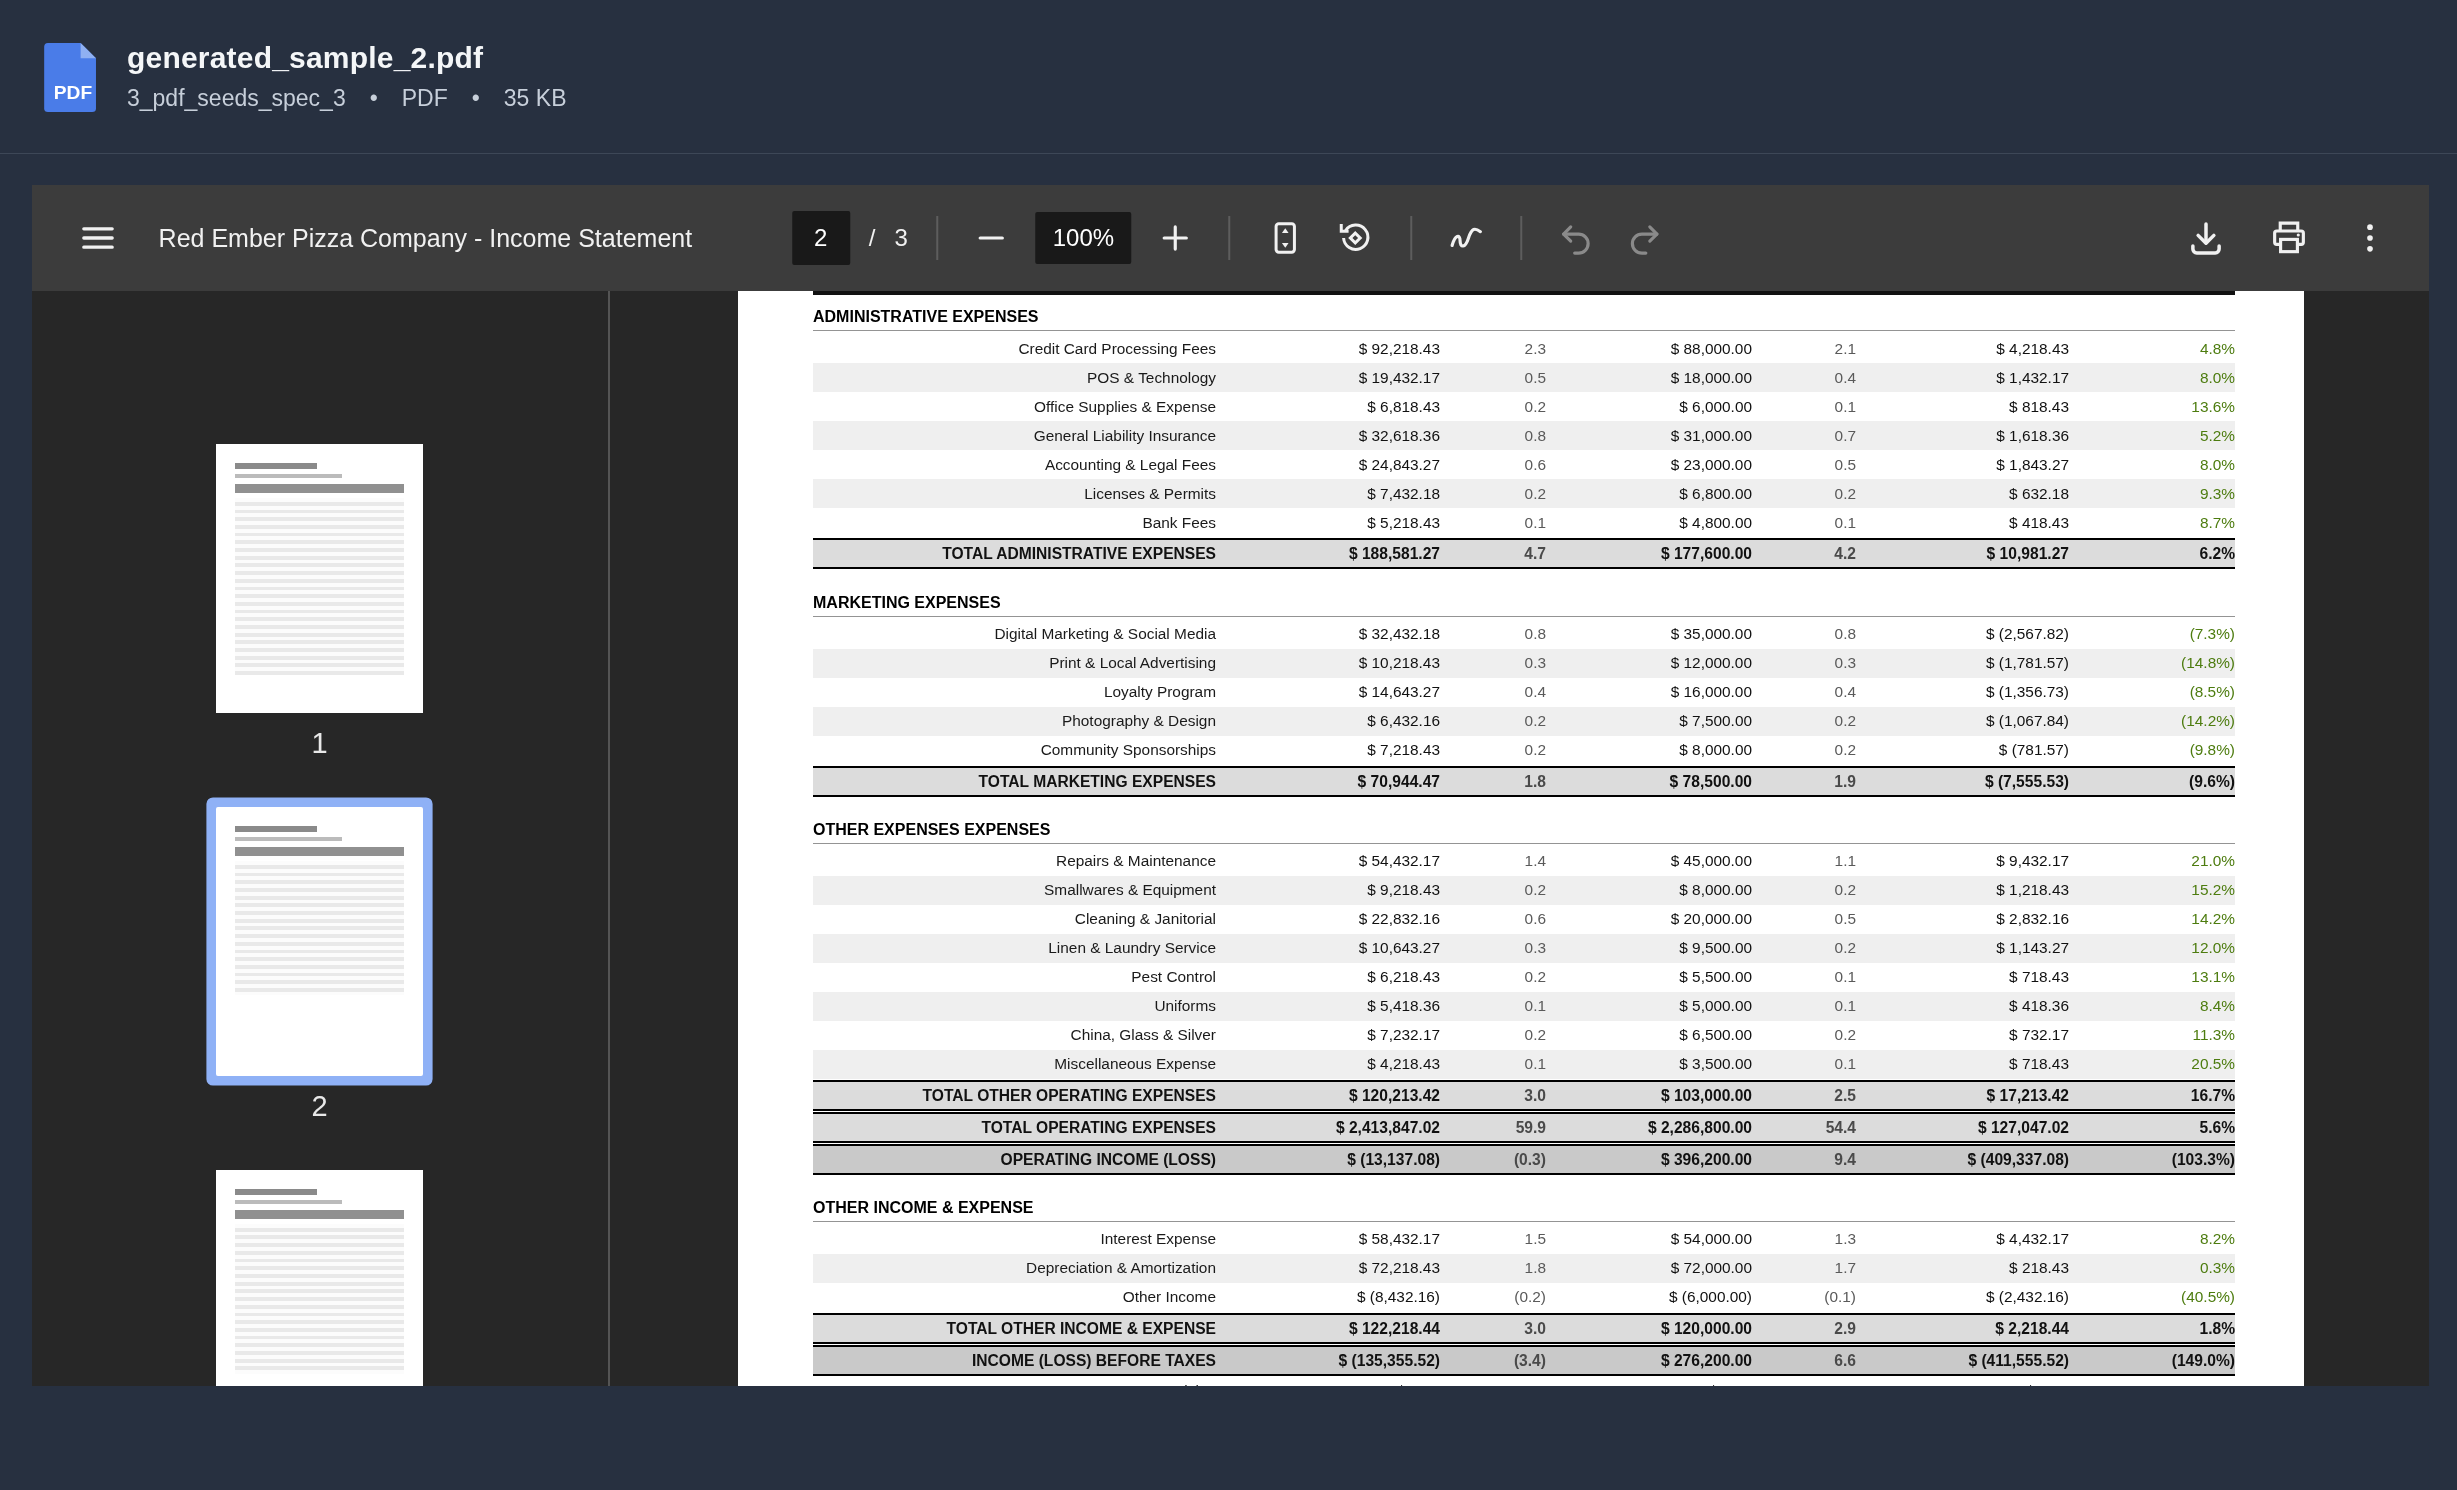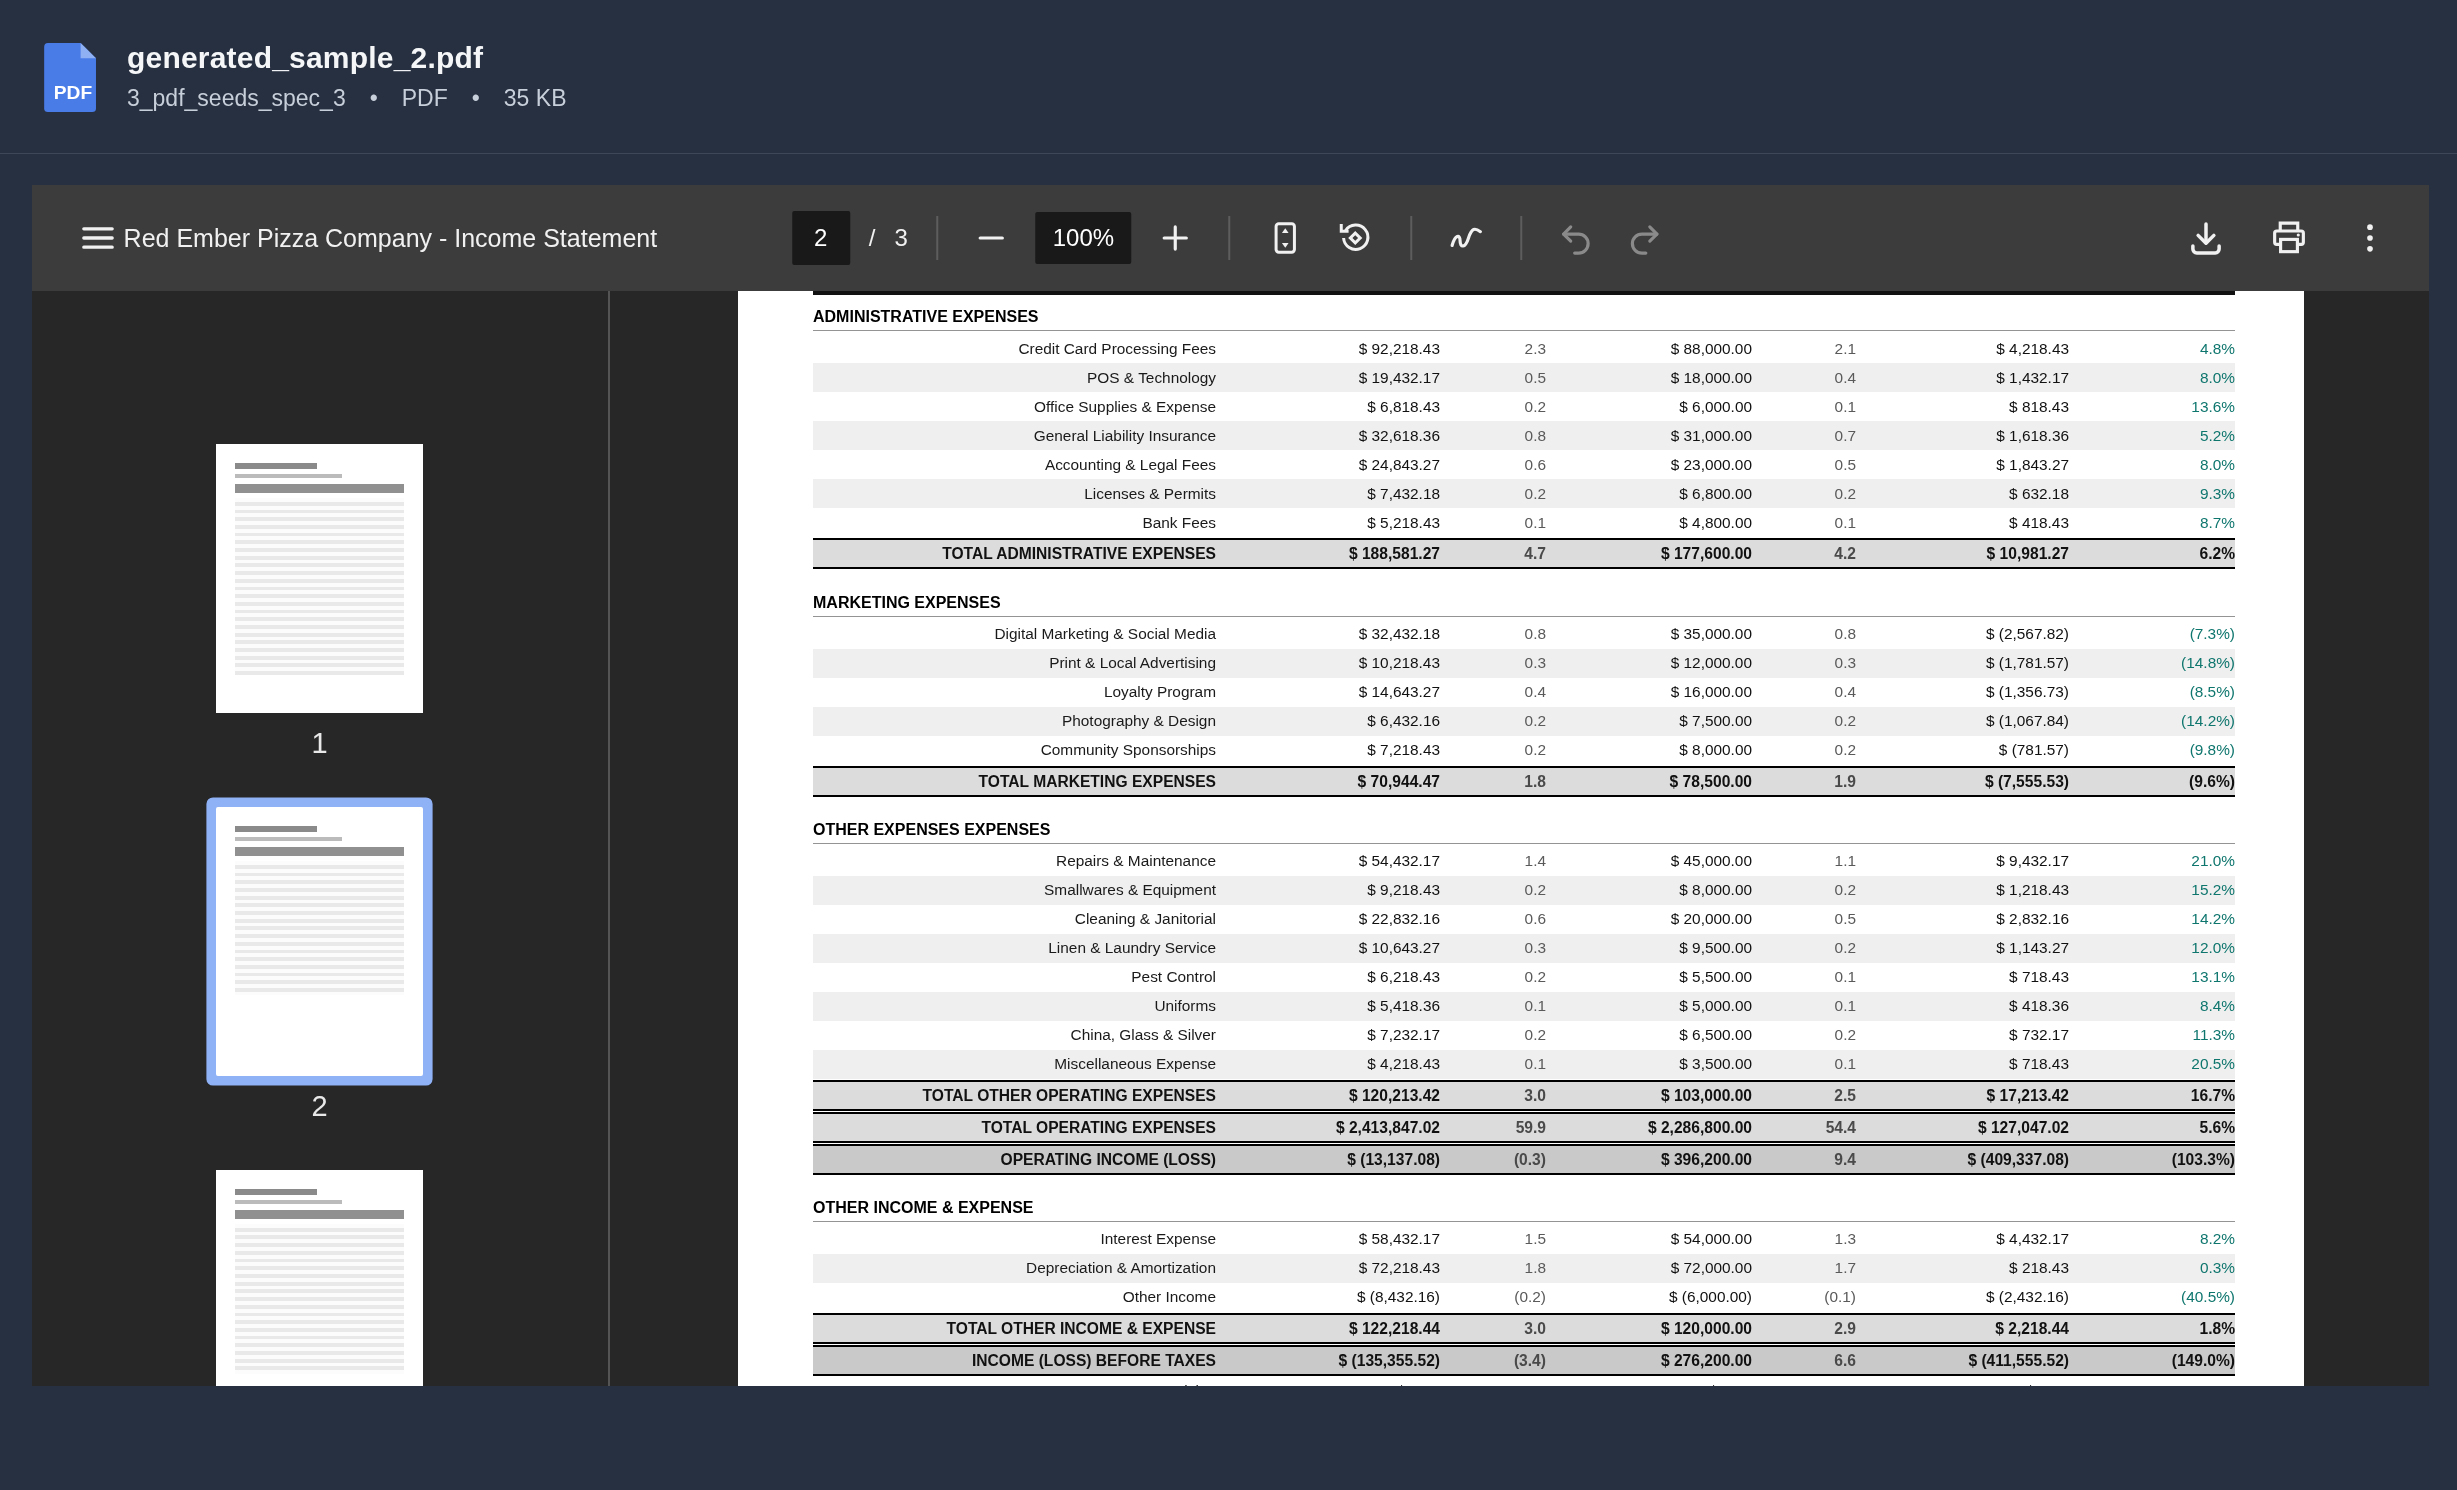--- a/index.html
+++ b/index.html
@@ -12,21 +12,21 @@
   .file-text{display:flex;flex-direction:column;gap:9.6px;}
   .file-name{color:#f4f6f8;font-size:30px;font-weight:bold;letter-spacing:0.2px;}
   .file-meta{color:#c7cfda;font-size:23px;display:flex;align-items:center;gap:24px;}
   .nav{display:flex;align-items:center;gap:38px;}
   .nav .pg{color:#e8ecf2;font-size:25px;min-width:106px;text-align:center;}
   .icon-btn{background:none;border:none;padding:7.7px;cursor:pointer;display:flex;align-items:center;justify-content:center;}
 
   
   .viewer{position:absolute;left:32px;top:185px;width:2397px;height:1201px;background:#272727;}
   .toolbar{position:absolute;left:0;top:0;right:0;height:106px;background:#3c3c3c;display:flex;align-items:center;}
-  .tb-left{display:flex;align-items:center;padding-left:40px;min-width:0;}
+  .tb-left{display:flex;align-items:center;gap:35px;padding-left:40px;min-width:0;}
   .doc-title{color:#f1f1f1;font-size:25px;white-space:nowrap;}
   .tb-center{position:absolute;left:50%;top:0;height:106px;transform:translateX(-50%);display:flex;align-items:center;gap:19px;}
   .tb-right{position:absolute;right:0;top:0;height:106px;display:flex;align-items:center;gap:29px;padding-right:33px;}
   .tb-sep{width:1.9px;height:44px;background:#5d5d5d;margin:0 9.6px;}
   .dark-box{background:#191919;color:#fff;font-size:24px;border:none;text-align:center;border-radius:1.9px;}
   .page-box{width:54px;height:52px;line-height:52px;}
   .zoom-box{height:52px;line-height:52px;padding:0 17.3px;}
   .tb-txt{color:#f1f1f1;font-size:24px;}
   .tbtn{background:none;border:none;padding:5.8px;cursor:pointer;display:flex;align-items:center;justify-content:center;}
   .tbtn.disabled{cursor:default;}
@@ -56,21 +56,21 @@
   .page{position:absolute;left:706px;top:0;width:1566px;height:1095px;background:#ffffff;overflow:hidden;}
   .table{margin-left:75px;width:1422px;}
   .cutline{height:3.8px;background:#111;margin-bottom:3.8px;}
   .t-row{display:grid;grid-template-columns:403px 224px 106px 206px 104px 213px 166px;align-items:center;}
   .t-row .cell{font-size:15.4px;color:#111;text-align:right;white-space:nowrap;}
   .t-row .lbl{text-align:right;}
   .t-item{height:29px;}
   .t-item .lbl{padding-left:37px;color:#1a1a1a;}
   .t-item.odd{background:#efefef;}
   .t-item .c2,.t-item .c4{color:#5a5a5a;}
-  .t-item .c6{color:#0f766e;}
+  .t-item .c6{color:#4d7c0f;}
   .t-header{display:block;padding-top:5.8px;line-height:26px;border-bottom:1.9px solid #949494;margin-bottom:3px;
             font-weight:bold;font-size:16px;color:#000;}
   .t-total,.t-grand{height:27px;line-height:27px;border-top:2.9px solid #000;border-bottom:2.9px solid #000;
             margin:1px 0;font-weight:bold;}
   .t-total{background:#dcdcdc;}
   .t-grand{background:#c9c9c9;}
   .t-total .cell,.t-grand .cell{font-size:15.6px;}
   .t-total .c2,.t-total .c4,.t-grand .c2,.t-grand .c4{color:#4a4a4a;}
   .t-spacer{height:13.4px;}
 

